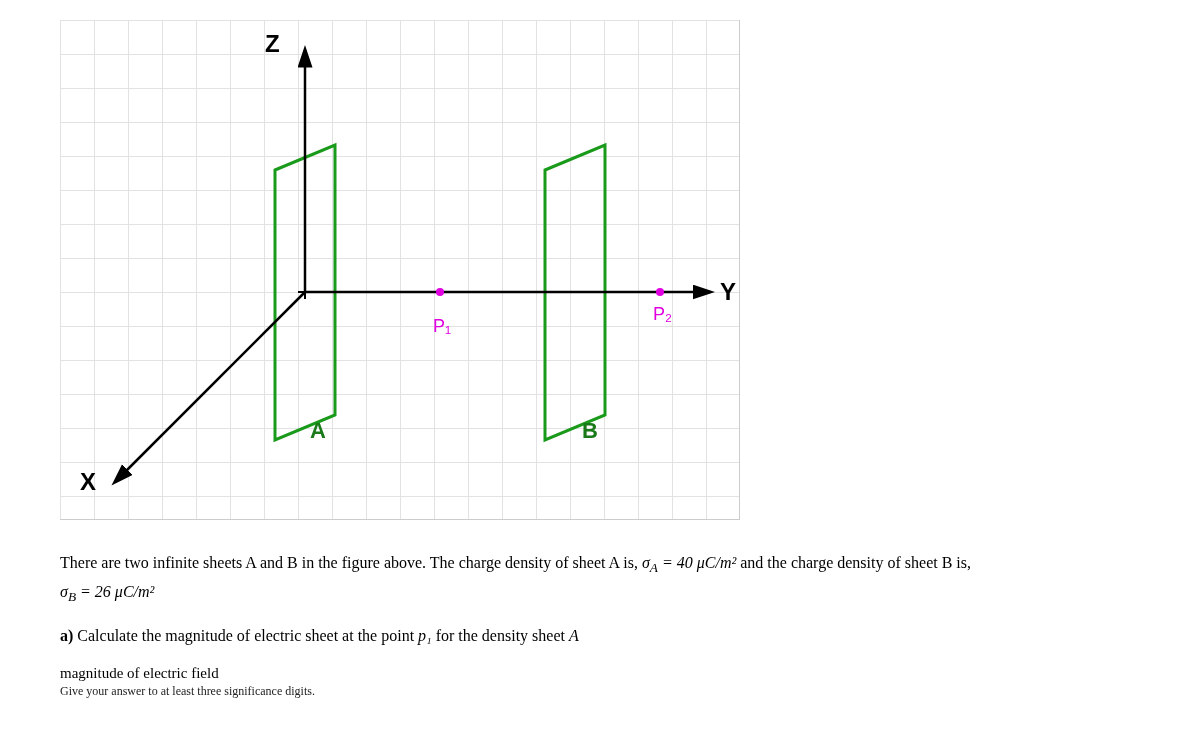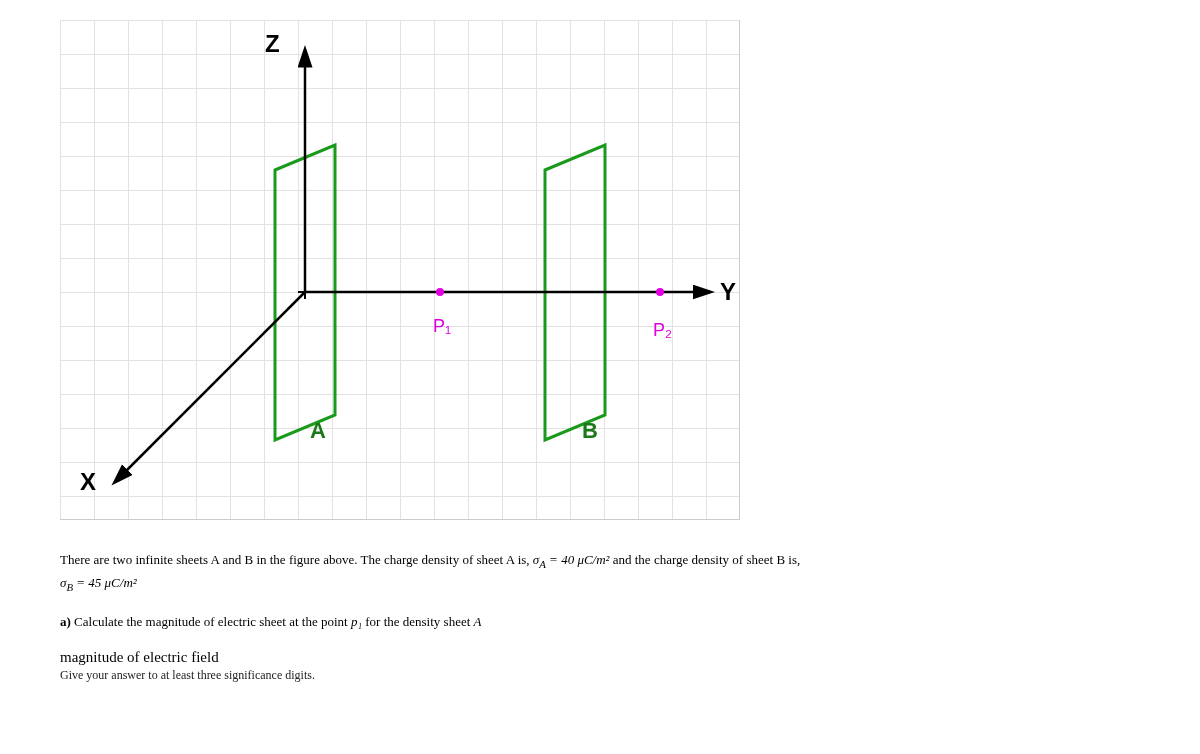--- a/index.html
+++ b/index.html
@@ -43,21 +43,21 @@
       font-weight: 600;
     }
     .point-label {
       position: absolute;
       font-family: 'Comic Sans MS', cursive, sans-serif;
       font-size: 18px;
       color: #e000e0;
       font-weight: 500;
     }
     .question-text {
-      font-size: 13px;
+      font-size: 16px;
       line-height: 1.6;
       margin-bottom: 16px;
       color: #000;
     }
     .math {
       font-family: 'Times New Roman', serif;
       font-style: italic;
     }
     .part-label {
       font-weight: bold;
@@ -107,30 +107,30 @@
   </svg>
 
   <div class="axis-label" style="left:205px; top:10px;">Z</div>
   <div class="axis-label" style="left:660px; top:258px;">Y</div>
   <div class="axis-label" style="left:20px; top:448px;">X</div>
 
   <div class="plate-label" style="left:250px; top:398px;">A</div>
   <div class="plate-label" style="left:522px; top:398px;">B</div>
 
   <div class="point-label" style="left:373px; top:296px;">P₁</div>
-  <div class="point-label" style="left:593px; top:300px;">P₂</div>
+  <div class="point-label" style="left:593px; top:284px;">P₂</div>
 </div>
 
 <div class="question-text">
   <span>There are two infinite sheets A and B in the figure above. The charge density of sheet A is, </span>
   <span class="math"><span>σ</span><sub>A</sub></span>
   <span class="math"> = 40 μC/m²</span>
   <span>and the charge density of sheet B is, </span><br>
   <span class="math"><span>σ</span><sub>B</sub></span>
-  <span class="math"> = 45 μC/m²</span>
+  <span class="math"> = 26 μC/m²</span>
 </div>
 
 <div class="question-text">
   <span class="part-label">a)</span>
   <span>Calculate the magnitude of electric sheet at the point </span>
   <span class="math">p₁</span>
   <span> for the density sheet </span>
   <span class="math">A</span>
 </div>
 

